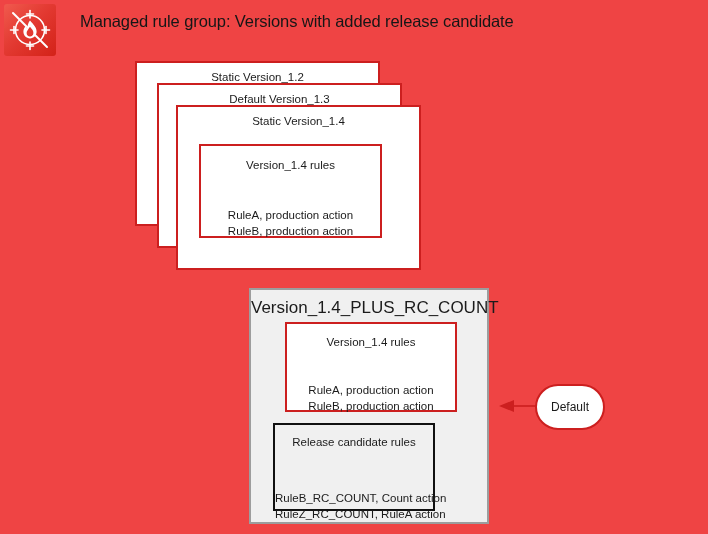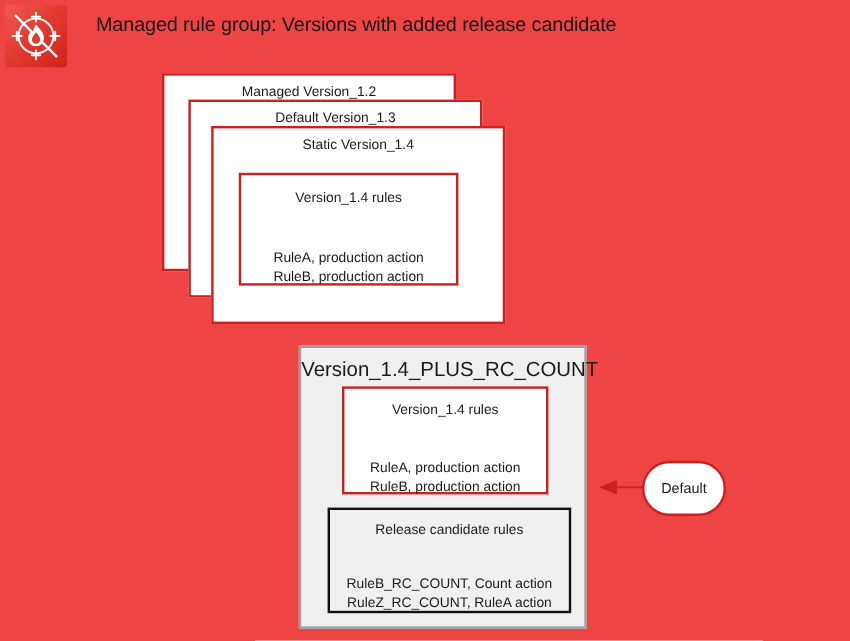--- a/index.html
+++ b/index.html
@@ -117,21 +117,21 @@
       </g>
 
       <path d="M26 16.5c3.4 4.2 6.6 6.6 6.6 11.1 0 3.9-2.9 6.9-6.6 6.9s-6.6-3-6.6-6.9c0-2.2 1-3.9 2.3-5.6.3 1.4 1 2.3 1.9 2.8-.4-3.1.6-5.9 2.4-8.3z" fill="#ffffff"></path>
       <path d="M26 22.8c1.9 2.4 3.4 3.7 3.4 6.1 0 2.1-1.5 3.6-3.4 3.6s-3.4-1.5-3.4-3.6c0-1.9 1.6-3.3 3.4-6.1z" fill="#e33a32"></path>
     </svg>
   </div>
 
   <div class="page-title">Managed rule group: Versions with added release candidate</div>
 
   <div class="box box-red" style="left:135px; top:61px; width:245px; height:165px;">
-    <div class="box-label stack-head">Managed Version_1.2</div>
+    <div class="box-label stack-head">Static Version_1.2</div>
   </div>
 
   <div class="box box-red" style="left:157px; top:83px; width:245px; height:165px;">
     <div class="box-label stack-head">Default Version_1.3</div>
   </div>
 
   <div class="box box-red" style="left:176px; top:105px; width:245px; height:165px;">
     <div class="box-label stack-head">Static Version_1.4</div>
   </div>
 
@@ -148,23 +148,23 @@
   </div>
 
   <div class="box box-red" style="left:285px; top:322px; width:172px; height:90px;">
     <div class="box-label" style="top:11px;">Version_1.4 rules</div>
     <div class="box-lines" style="top:42px;">
       <div>RuleA, production action</div>
       <div>RuleB, production action</div>
     </div>
   </div>
 
-  <div class="box box-black" style="left:273px; top:423px; width:203px; height:88px; background:#f0f0f0;">
+  <div class="box box-black" style="left:273px; top:423px; width:162px; height:88px; background:#f0f0f0;">
     <div class="box-label" style="top:10px;">Release candidate rules</div>
-    <div class="box-lines" style="top:38px;">
+    <div class="box-lines" style="top:49px;">
       <div>RuleB_RC_COUNT, Count action</div>
       <div>RuleZ_RC_COUNT, RuleA action</div>
     </div>
   </div>
 
   <div class="arrow-wrap">
     <svg width="40" height="16" viewBox="0 0 40 16" aria-hidden="true">
       <line x1="15" y1="8" x2="40" y2="8" stroke="#cc1f1f" stroke-width="1.6"></line>
       <polygon points="2,8 17,2 17,14" fill="#cc1f1f"></polygon>
     </svg>

